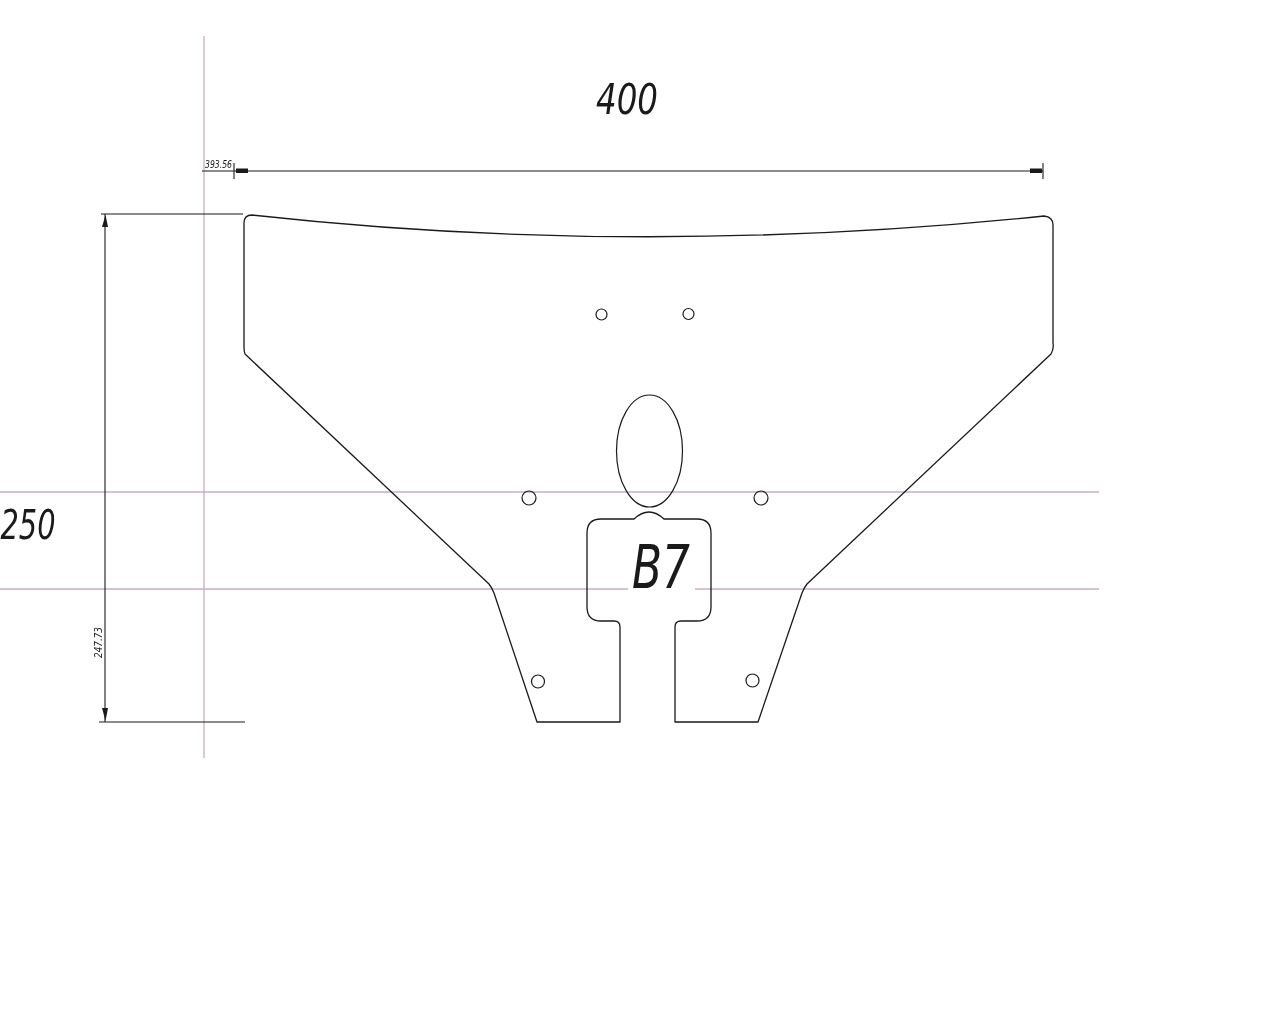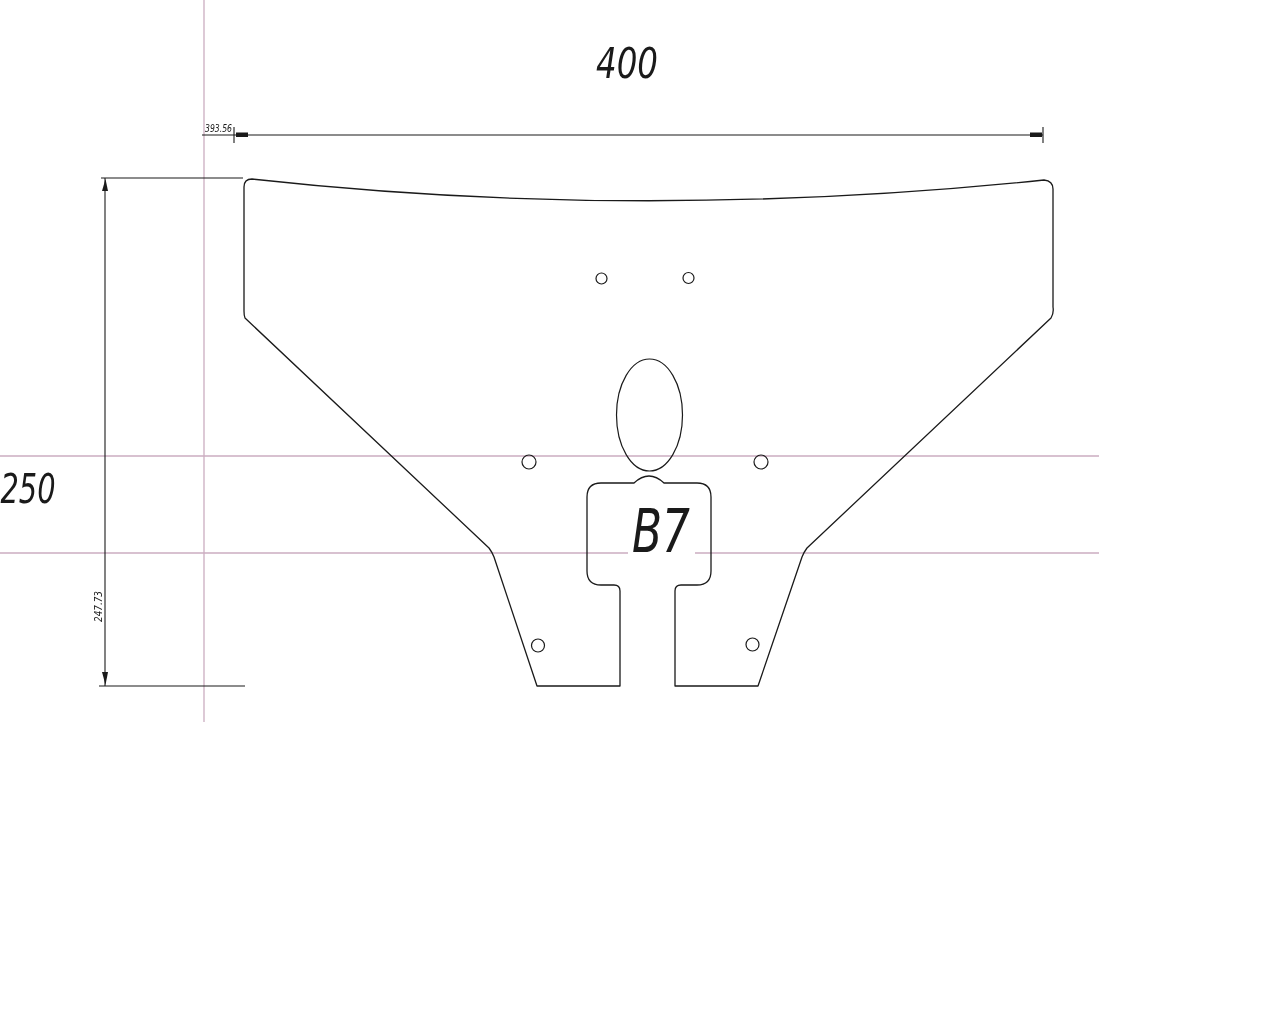--- a/index.html
+++ b/index.html
@@ -7,21 +7,21 @@
     --construction:#cbadc0;
     --bg:#ffffff;
   }
   html,body{margin:0;padding:0;}
   body{
     width:1280px;height:1024px;
     background:var(--bg);
     font-family:"DejaVu Sans", sans-serif;
     overflow:hidden;
   }
-  .stage{position:relative;width:1280px;height:800px;}
+  .stage{position:relative;width:1280px;height:800px;margin-top:36px;}
   svg{position:absolute;left:0;top:0;}
   .construction{stroke:var(--construction);stroke-width:1.3;fill:none;}
   .outline{stroke:var(--ink);stroke-width:1.3;fill:none;stroke-linejoin:round;}
   .hole{stroke:var(--ink);stroke-width:1.2;fill:none;}
   .dim{stroke:var(--ink);stroke-width:1.1;fill:none;}
   .dim-bold{fill:var(--ink);stroke:none;}
   .cad-text{
     font-family:"DejaVu Sans", sans-serif;
     font-style:italic;
     fill:var(--ink);

